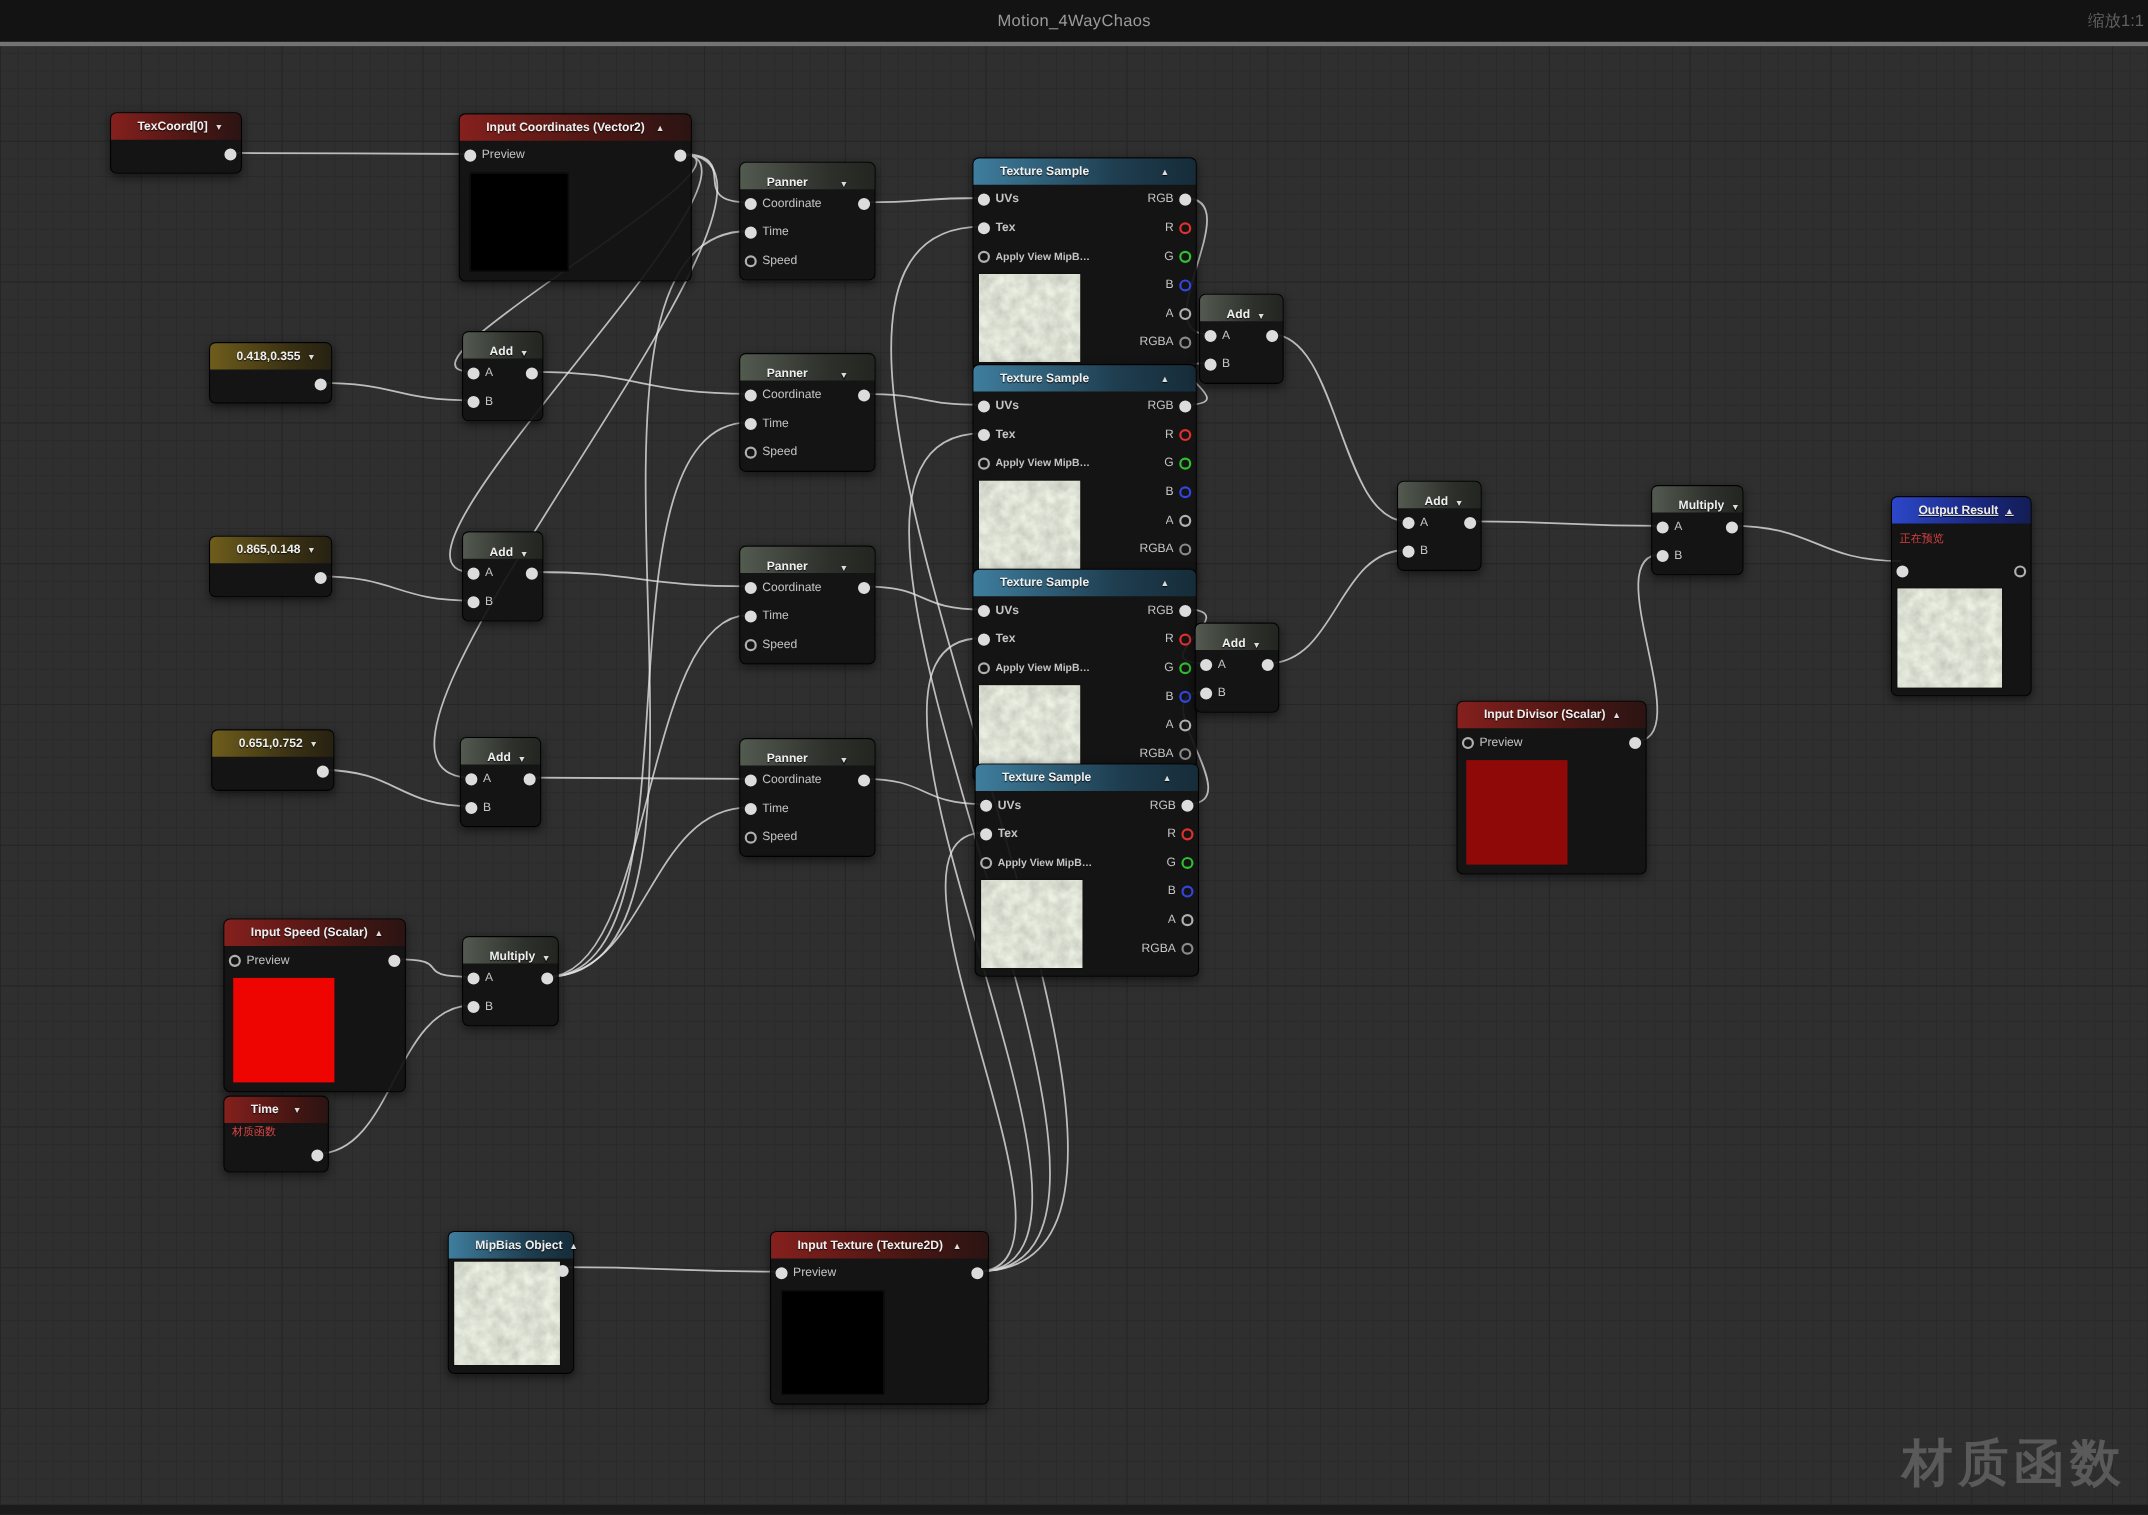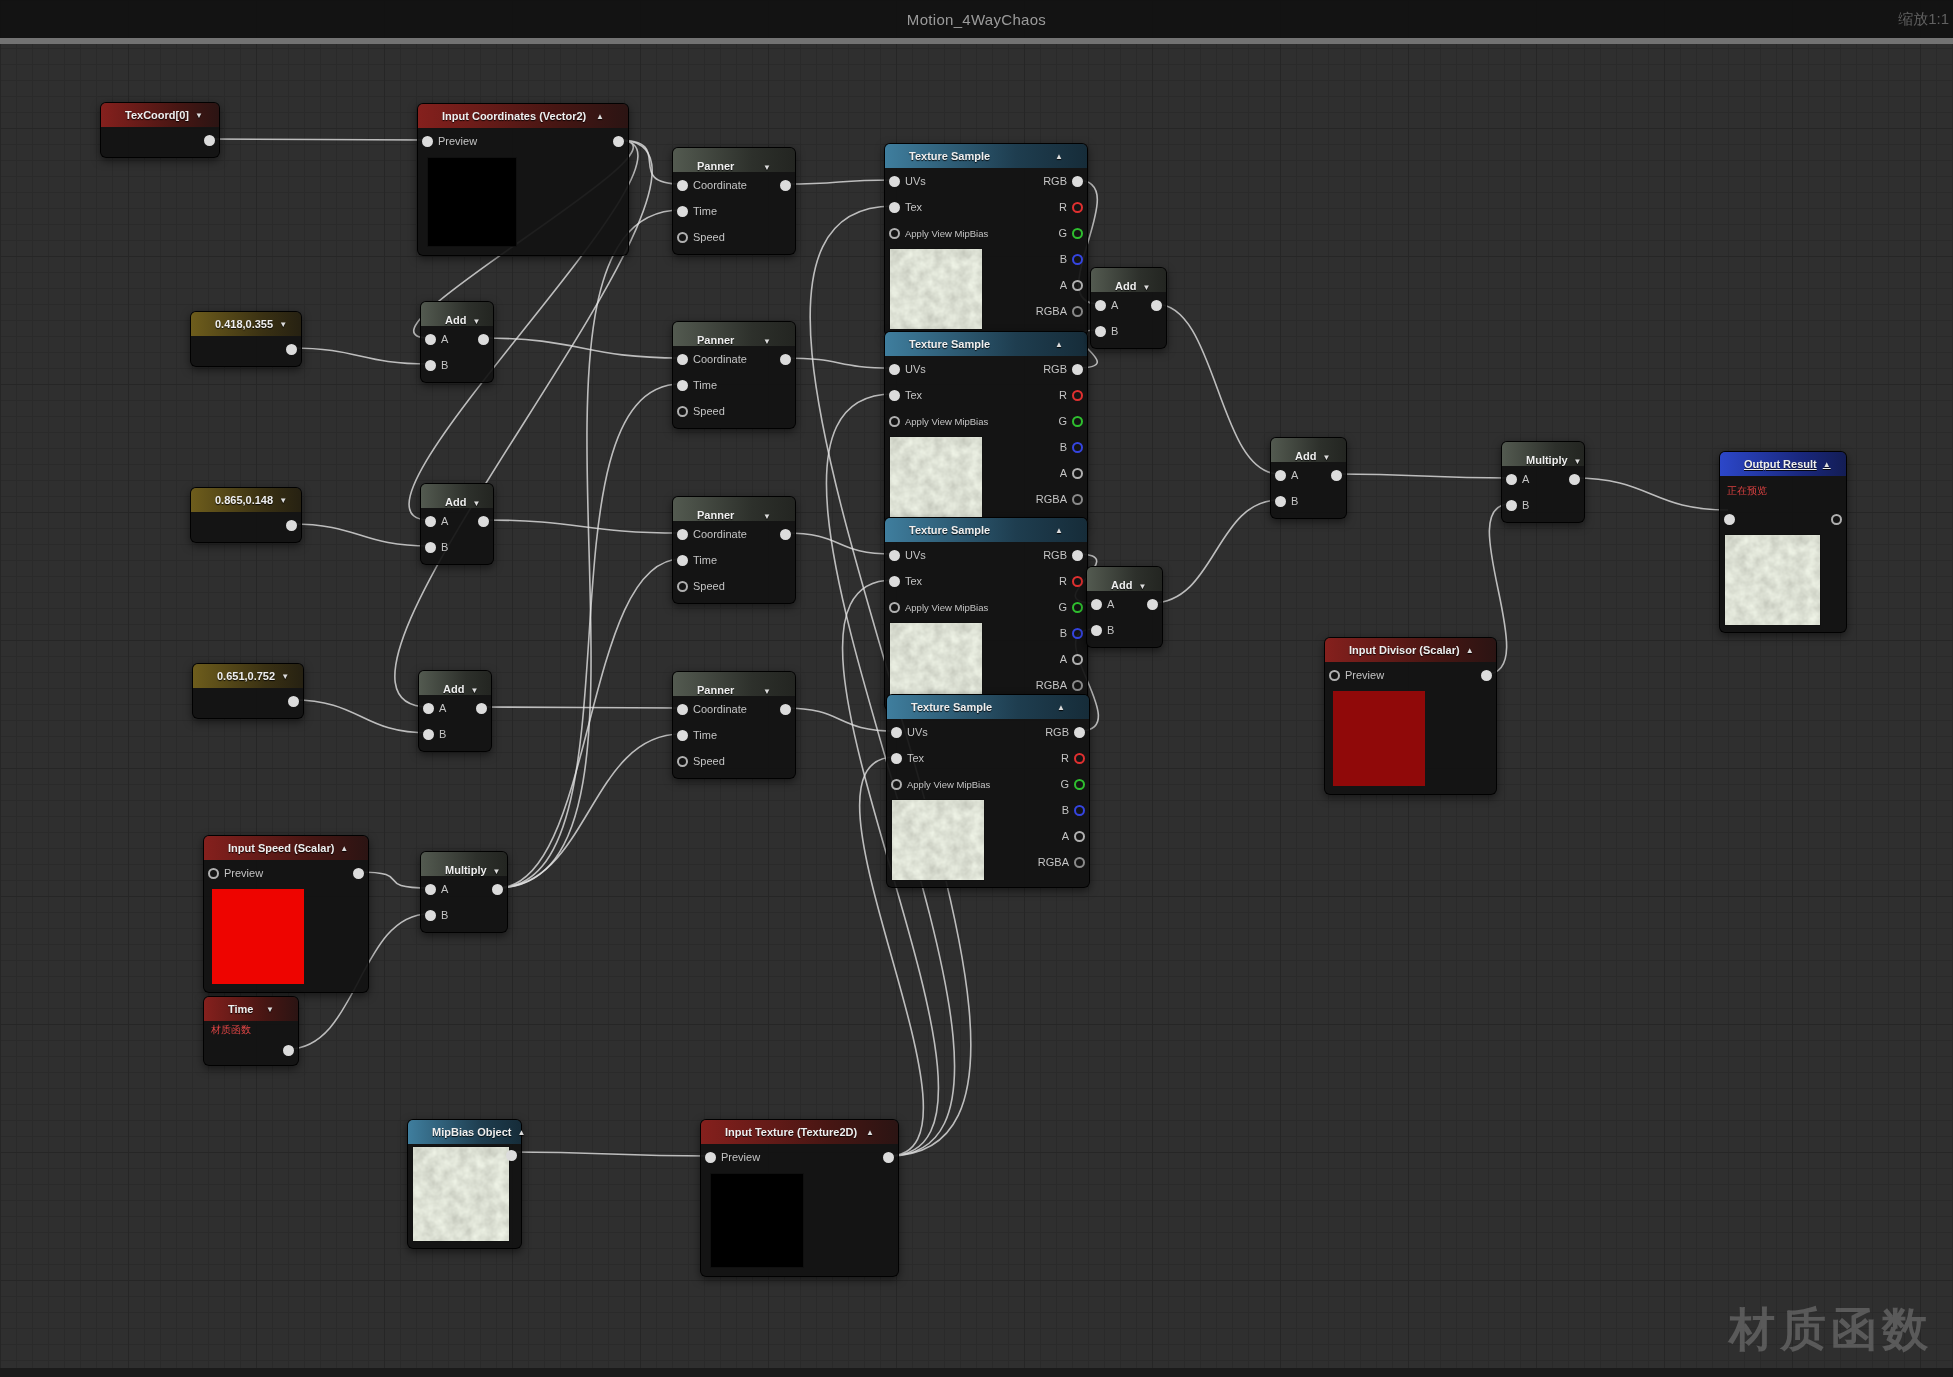--- a/index.html
+++ b/index.html
@@ -13,21 +13,21 @@
     background-color:#2f2f2f;
     background-image:
       linear-gradient(#262626 1px,transparent 1px),
       linear-gradient(90deg,#262626 1px,transparent 1px),
       linear-gradient(#2a2a2a 1px,transparent 1px),
       linear-gradient(90deg,#2a2a2a 1px,transparent 1px);
     background-size:128px 128px,128px 128px,16px 16px,16px 16px;
   }
   .topbar{
     position:absolute;top:0;left:0;right:0;height:38px;z-index:4;
-    background:rgba(16,16,16,0.88);border-bottom:6px solid #737373;
+    background:rgba(16,16,16,0.88);border-bottom:4px solid #737373;
     display:flex;align-items:center;justify-content:center;
   }
   .topbar .title{color:#9b9b9b;font-size:15px;letter-spacing:.3px;}
   .zoom{position:absolute;right:4px;top:10px;color:#606060;font-size:15px;z-index:5;}
   .bottombar{position:absolute;left:0;right:0;bottom:0;height:9px;background:#1b1b1b;z-index:4;}
   .watermark{
     position:absolute;right:20px;bottom:16px;z-index:4;
     font-size:46px;font-weight:bold;color:rgba(150,150,150,0.42);letter-spacing:5px;
   }
   #wires{position:absolute;inset:0;z-index:1;}
@@ -60,21 +60,21 @@
   .pin{
     width:11px;height:11px;border-radius:50%;flex:none;box-sizing:border-box;
     border:2px solid #b0b0b0;background:transparent;cursor:crosshair;
   }
   .pin.filled{background:#dcdcdc;border-color:#dcdcdc;}
   .pin.red  {border-color:#e03030;}
   .pin.green{border-color:#2fbf2f;}
   .pin.blue {border-color:#3545e0;}
   .pin.gray {border-color:#8a8a8a;}
   .ts-body{display:flex;}
-  .ts-left{width:112px;}
+  .ts-left{width:112px;font-weight:bold;}
   .ts-right{flex:1;}
   .pv-black{background:#000;border:1px solid #101010;margin:3px 0 4px 9px;}
   .pv-red{background:#ee0400;margin:3px 0 4px 8px;}
   .pv-darkred{background:#900909;margin:3px 0 4px 8px;}
   .texpv{display:block;margin:2px 0 2px 4px;border:1px solid #111;}
   .or-status{color:#d84040;font-size:10px;height:22px;line-height:22px;padding:4px 7px;}
   .time-overlay{color:#e04545;font-size:10px;height:18px;line-height:18px;padding:0 7px;}
   .to-body{position:relative;}
   .to-outpin{position:absolute;right:4px;top:4px;}
 </style>

